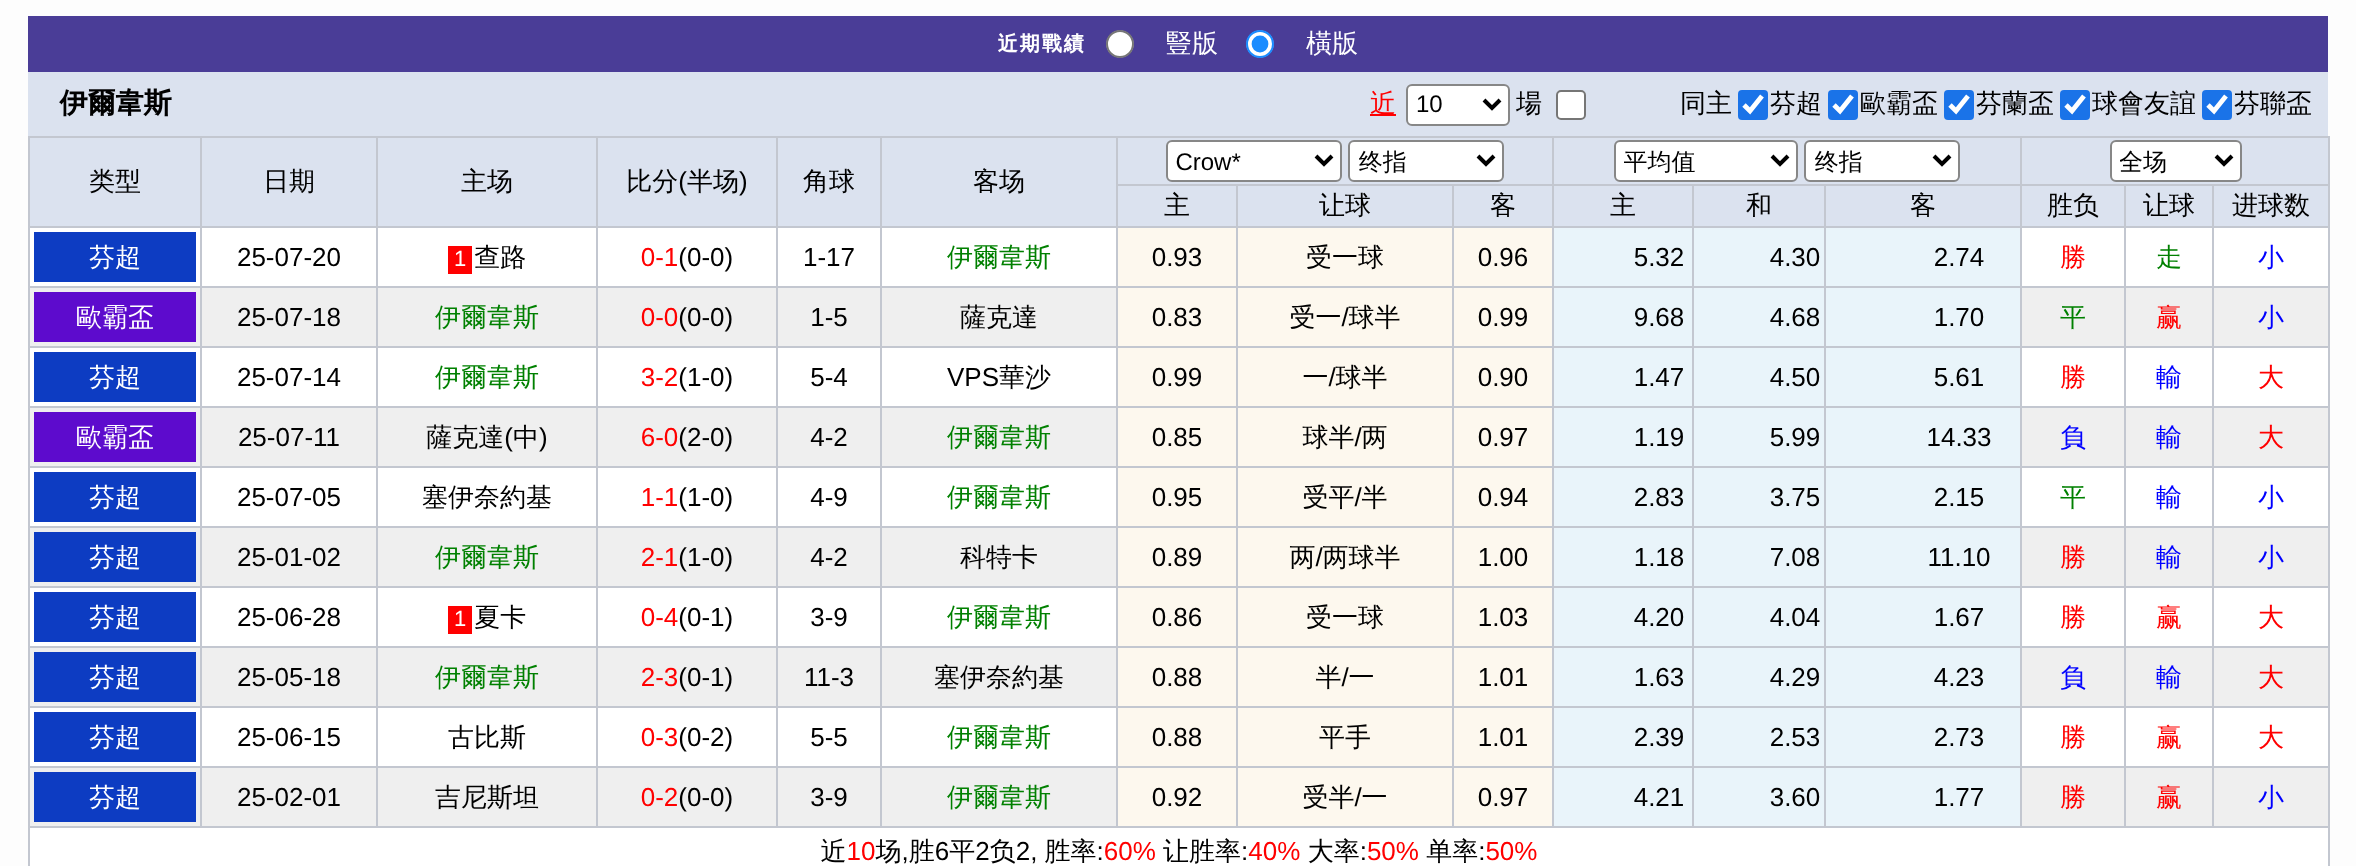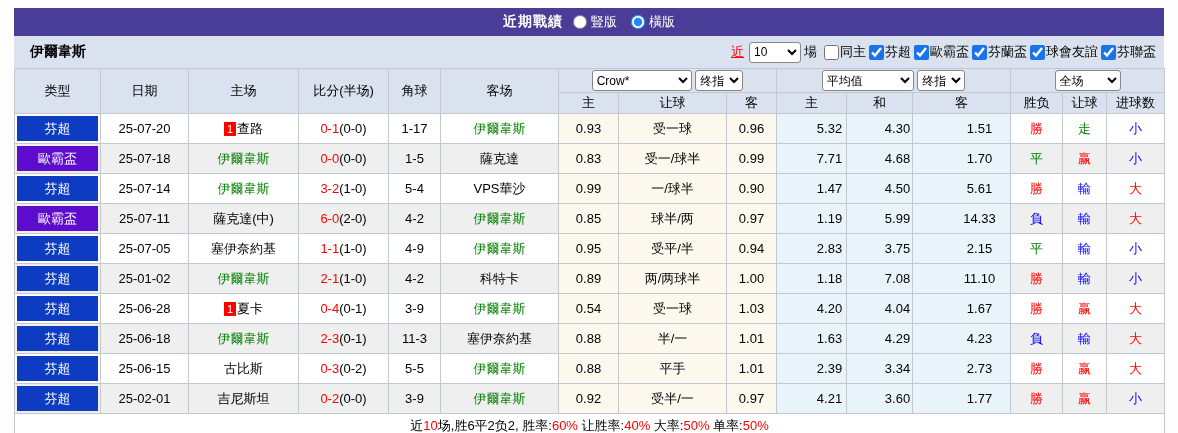--- a/index.html
+++ b/index.html
@@ -5,40 +5,40 @@
   :root{
     --header-purple:#4a3d97; --panel-bg:#dbe2ef; --league-blue:#0d3cc2;
     --league-purple:#5d0bcd; --red:#ff0000; --green:#008000; --blue:#0000ff;
     --odds-bg:#fdf8ee; --avg-bg:#e9f4fa; --alt-row-bg:#efefef;
   }
   *{box-sizing:border-box;}
   body{margin:0;background:#fdfdfd;font-family:"Liberation Sans","DejaVu Sans",sans-serif;}
   .page{width:1150px;margin:8px 0 0 14px;font-size:13px;color:#000;}
 
   .title-bar{height:28px;background:var(--header-purple);display:flex;align-items:center;justify-content:center;gap:10px;color:#fff;}
-  .title{font-weight:bold;font-size:14px;letter-spacing:1px;}
+  .title{font-weight:bold;font-size:10px;letter-spacing:1px;}
   .view-radios{display:flex;align-items:center;gap:14px;}
-  .vradio{display:inline-flex;align-items:center;gap:4px;cursor:pointer;font-size:13px;}
+  .vradio{display:inline-flex;align-items:center;gap:16px;cursor:pointer;font-size:13px;}
   .vradio input{width:14px;height:14px;margin:0;accent-color:#1a8cff;}
 
   .filter-bar{height:32px;background:var(--panel-bg);display:flex;align-items:center;justify-content:space-between;padding:0 8px 0 16px;}
   .team-name{font-weight:bold;font-size:14px;}
   .filter-controls{display:flex;align-items:center;gap:3px;}
   .near-link{color:var(--red);text-decoration:underline;cursor:pointer;margin-right:2px;}
   select{font-size:12px;height:21px;border:1px solid #878787;border-radius:3px;background:#fff;font-family:"Liberation Sans","DejaVu Sans",sans-serif;}
   .sel-count{width:52px;}
   .lgchk,.samehome{display:inline-flex;align-items:center;cursor:pointer;}
   .lgchk input,.samehome input{width:15px;height:15px;margin:0 1px 0 0;accent-color:#1a73e8;}
-  .samehome{margin:0 0 0 4px;}
+  .samehome{margin:0 0 0 4px;gap:46px;}
 
   table{border-collapse:collapse;width:1150px;table-layout:fixed;}
   th,td{border:1px solid #c3c7d0;text-align:center;font-weight:normal;padding:0;white-space:nowrap;overflow:hidden;}
   thead th{background:var(--panel-bg);height:21px;font-size:13px;}
   thead .sel-cell{padding:1px 0;}
-  .sel-odds-src{width:100px;} .sel-period{width:48px;} .sel-avg-src{width:92px;} .sel-scope{width:66px;}
+  .sel-odds-src{width:88px;} .sel-period{width:78px;} .sel-avg-src{width:92px;} .sel-scope{width:66px;}
   tbody td{height:29.5px;font-size:13px;background:#fff;}
   tr.alt td{background:var(--alt-row-bg);}
   td.odds,tr.alt td.odds{background:var(--odds-bg);}
   td.avg,tr.alt td.avg{background:var(--avg-bg);padding-left:36px;}
   td.col-type{padding:2px;}
   .badge{height:100%;min-height:25px;display:flex;align-items:center;justify-content:center;color:#fff;font-size:13px;}
   .badge-blue{background:var(--league-blue);}
   .badge-purple{background:var(--league-purple);}
   .team-subject{color:var(--green);}
   .redcard{display:inline-block;background:var(--red);color:#fff;font-size:11px;line-height:14px;padding:0 3px;margin-right:1px;}
@@ -175,21 +175,21 @@
     </td>
     <td>1-17</td>
     <td>
       <span class="tname team-subject">伊爾韋斯</span>
     </td>
     <td class="odds">0.93</td>
     <td class="odds">受一球</td>
     <td class="odds">0.96</td>
     <td class="avg">5.32</td>
     <td class="avg">4.30</td>
-    <td class="avg">1.51</td>
+    <td class="avg">2.74</td>
     <td class="c-red">勝</td>
     <td class="c-green">走</td>
     <td class="c-blue">小</td>
   </tr>
         <tr class="alt">
     <td class="col-type">
       <div class="badge badge-purple">歐霸盃</div>
     </td>
     <td>25-07-18</td>
     <td>
@@ -198,21 +198,21 @@
     <td>
       <span class="ft c-red">0-0</span><span class="ht">(0-0)</span>
     </td>
     <td>1-5</td>
     <td>
       <span class="tname">薩克達</span>
     </td>
     <td class="odds">0.83</td>
     <td class="odds">受一/球半</td>
     <td class="odds">0.99</td>
-    <td class="avg">7.71</td>
+    <td class="avg">9.68</td>
     <td class="avg">4.68</td>
     <td class="avg">1.70</td>
     <td class="c-green">平</td>
     <td class="c-red">赢</td>
     <td class="c-blue">小</td>
   </tr>
         <tr>
     <td class="col-type">
       <div class="badge badge-blue">芬超</div>
     </td>
@@ -320,35 +320,35 @@
     <td>
       <span class="redcard">1</span><span class="tname">夏卡</span>
     </td>
     <td>
       <span class="ft c-red">0-4</span><span class="ht">(0-1)</span>
     </td>
     <td>3-9</td>
     <td>
       <span class="tname team-subject">伊爾韋斯</span>
     </td>
-    <td class="odds">0.54</td>
+    <td class="odds">0.86</td>
     <td class="odds">受一球</td>
     <td class="odds">1.03</td>
     <td class="avg">4.20</td>
     <td class="avg">4.04</td>
     <td class="avg">1.67</td>
     <td class="c-red">勝</td>
     <td class="c-red">赢</td>
     <td class="c-red">大</td>
   </tr>
         <tr class="alt">
     <td class="col-type">
       <div class="badge badge-blue">芬超</div>
     </td>
-    <td>25-06-18</td>
+    <td>25-05-18</td>
     <td>
       <span class="tname team-subject">伊爾韋斯</span>
     </td>
     <td>
       <span class="ft c-red">2-3</span><span class="ht">(0-1)</span>
     </td>
     <td>11-3</td>
     <td>
       <span class="tname">塞伊奈約基</span>
     </td>
@@ -374,21 +374,21 @@
       <span class="ft c-red">0-3</span><span class="ht">(0-2)</span>
     </td>
     <td>5-5</td>
     <td>
       <span class="tname team-subject">伊爾韋斯</span>
     </td>
     <td class="odds">0.88</td>
     <td class="odds">平手</td>
     <td class="odds">1.01</td>
     <td class="avg">2.39</td>
-    <td class="avg">3.34</td>
+    <td class="avg">2.53</td>
     <td class="avg">2.73</td>
     <td class="c-red">勝</td>
     <td class="c-red">赢</td>
     <td class="c-red">大</td>
   </tr>
         <tr class="alt">
     <td class="col-type">
       <div class="badge badge-blue">芬超</div>
     </td>
     <td>25-02-01</td>

